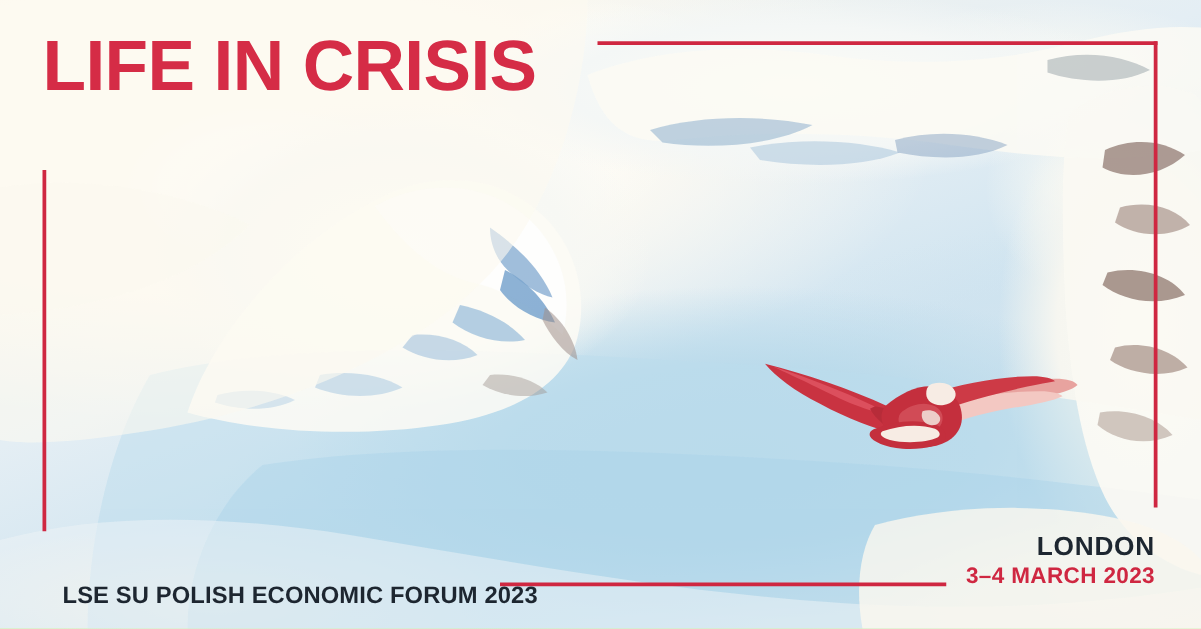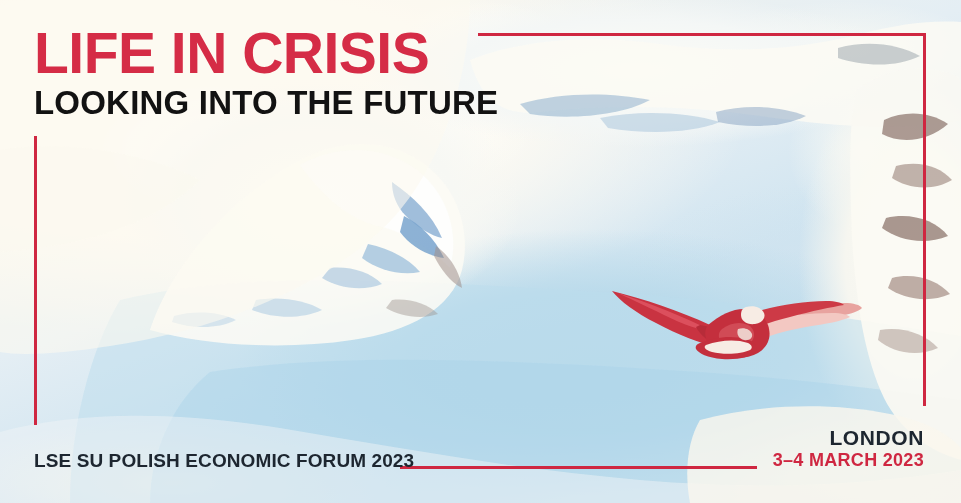--- a/index.html
+++ b/index.html
@@ -92,21 +92,21 @@
     letter-spacing: 0.2px;
     line-height: 1;
     white-space: nowrap;
   }
 
   
   #event-name {
     position: absolute;
     left: 34px;
     top: 450px;
-    margin: 0;
+    margin: 16px;
     color: #1d2630;
     font-size: 19px;
     font-weight: bold;
     letter-spacing: 0.1px;
     white-space: nowrap;
   }
   #location-block {
     position: absolute;
     right: 37px;
     top: 427px;
@@ -216,21 +216,20 @@
 
       <path d="M96 62 C110 56 128 54 142 58 C150 60 154 65 152 70 C148 76 134 79 118 78 C104 77 94 72 92 68 C91 65 93 63 96 62 Z" fill="#c42f3d"></path>
       <path d="M102 64 C116 59 132 58 144 62 C148 64 149 67 146 69 C138 73 120 74 108 71 C101 69 99 66 102 64 Z" fill="#f7ece4"></path>
 
       <path d="M134 48 C140 46 146 48 148 53 C149 57 145 60 140 59 C135 58 132 53 134 48 Z" fill="#f0ddd6" opacity="0.9"></path>
     </svg>
   </div>
 
   <div id="headline-block">
     <h1 id="headline-main">LIFE IN CRISIS</h1>
-    <h2 id="headline-sub">LOOKING INTO THE FUTURE</h2>
   </div>
 
   <p id="event-name">LSE SU POLISH ECONOMIC FORUM 2023</p>
 
   <div id="location-block">
     <p id="location-city">LONDON</p>
     <p id="location-dates">3–4 MARCH 2023</p>
   </div>
 
 </div>

